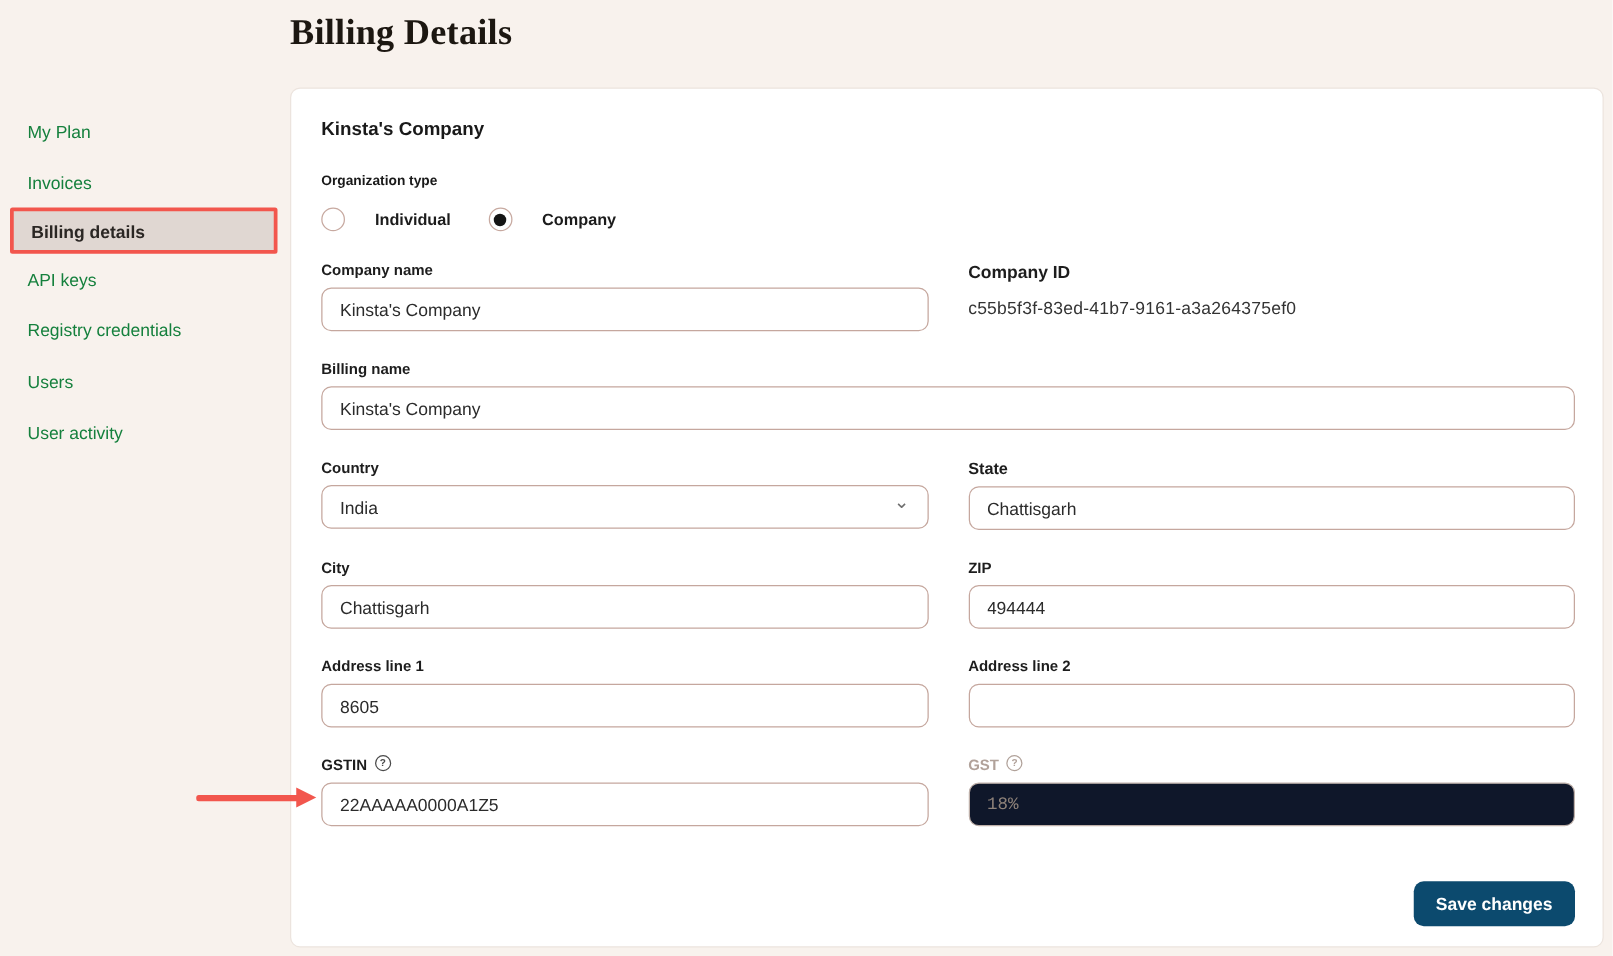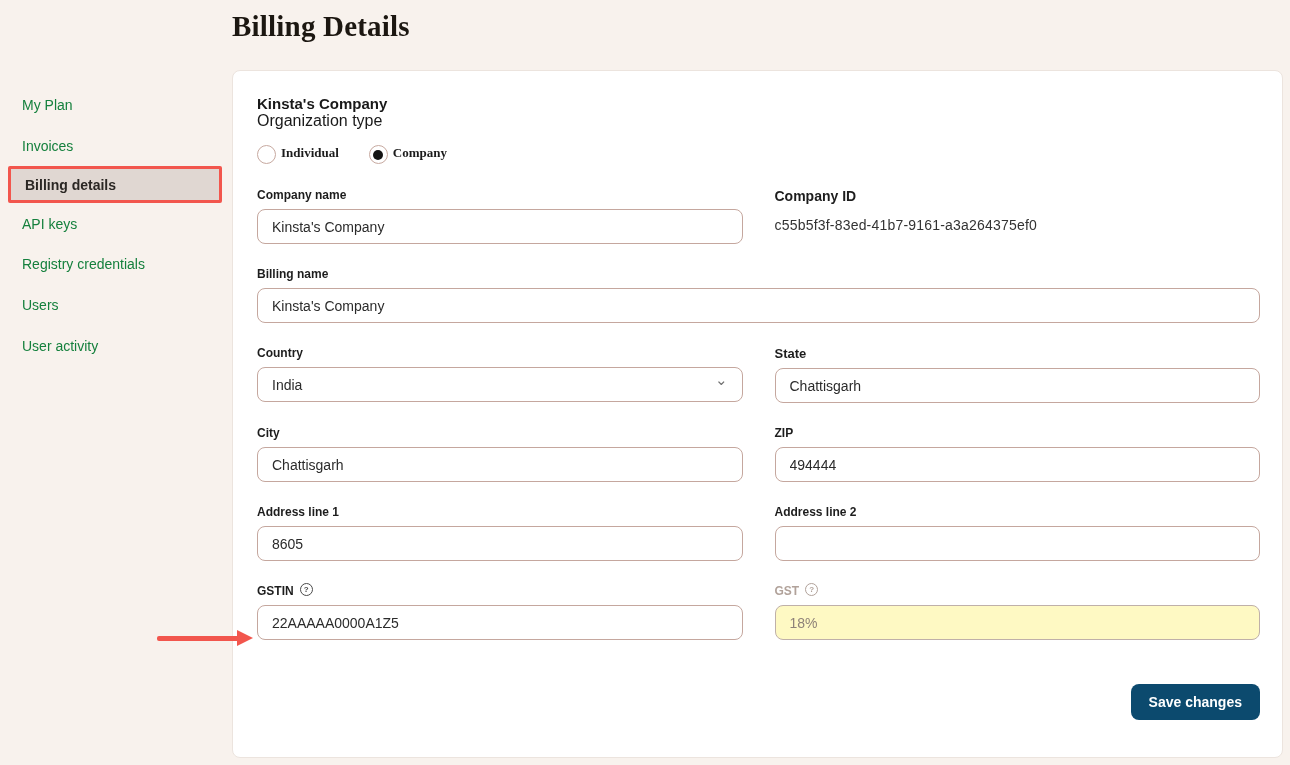--- a/index.html
+++ b/index.html
@@ -60,36 +60,36 @@
     border-radius: 8px;
     padding: 24px;
   }
   .card-heading {
     font-size: 15px;
     font-weight: 700;
     color: #191919;
   }
 
   .org-label {
-    font-size: 16px;
-    font-weight: 400;
+    margin-top: 27px;
+    font-size: 11px;
+    font-weight: 700;
     color: #191919;
   }
   .radio-row {
     margin-top: 15px;
     display: flex;
     align-items: center;
     gap: 30px;
   }
   .radio-option {
     display: flex;
-    align-items: flex-start;
-    gap: 5px;
+    align-items: center;
+    gap: 24px;
     cursor: pointer;
-    font-family: Liberation Serif, serif;
   }
   .radio-circle {
     width: 19px; height: 19px;
     border: 1.5px solid #c7a9a0;
     border-radius: 50%;
     background: #fff;
     display: flex; align-items: center; justify-content: center;
     flex: 0 0 auto;
   }
   .radio-circle.selected::after {
@@ -149,23 +149,24 @@
     border-radius: 8px;
     padding: 0 14px;
     font-family: "Liberation Sans", sans-serif;
     font-size: 14px;
     color: #2b2b2b;
     background: #fff;
     outline: none;
     display: block;
   }
   .text-input:disabled, .text-input.disabled {
-    background: #fef9c3;
+    background: #0f172a;
     border-color: #bfb0a9;
     color: #8e8279;
+    font-family: Liberation Mono, monospace;
   }
 
   .select-wrap { position: relative; }
   .chevron-icon {
     position: absolute;
     right: 15px; top: 4px;
     font-size: 15px;
     color: #6f6f6f;
     pointer-events: none;
   }

